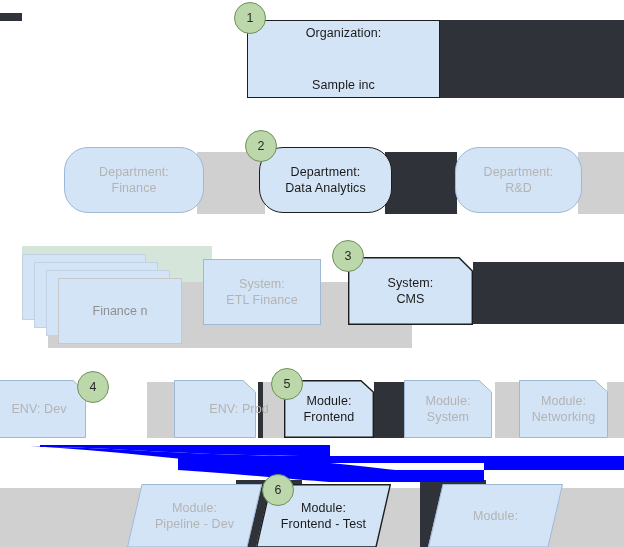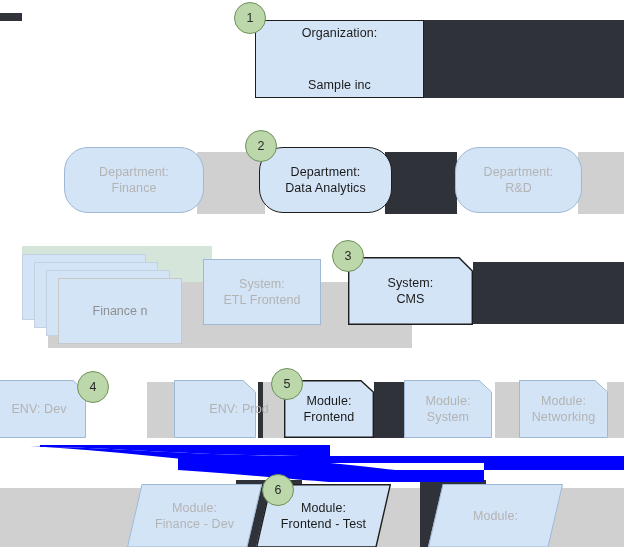--- a/index.html
+++ b/index.html
@@ -172,21 +172,21 @@
     <path d="M 40 7 C 120 7 180 16 330 16 L 330 5 L 40 5 Z" fill="#0000ff"></path>
     <path d="M 30 6 C 140 12 240 28 330 30 L 330 16 C 180 16 120 7 40 7 Z" fill="#0000ff"></path>
     <path d="M 178 30 L 330 30 L 330 16 L 178 16 Z" fill="#0000ff"></path>
     <path d="M 330 16 L 624 16 L 624 23 L 330 23 Z" fill="#0000ff"></path>
     <path d="M 178 30 C 250 35 300 40 330 42 L 330 30 Z" fill="#0000ff"></path>
     <path d="M 330 30 L 484 30 L 484 42 L 330 42 Z" fill="#0000ff"></path>
     <path d="M 330 23 C 400 30 440 36 484 38 L 484 30 L 330 30 Z" fill="#0000ff"></path>
     <path d="M 484 23 L 624 23 L 624 30 L 484 30 Z" fill="#0000ff"></path>
   </svg>
 
-  <div class="node active" style="left:255px; top:20px; width:169px; height:78px;gap:36px;">
+  <div class="node active" style="left:247px; top:20px; width:193px; height:78px;gap:36px;">
     <span class="ln">Organization:</span>
     <span class="ln">Sample inc</span>
   </div>
   <div class="badge" style="left:234px; top:2px;">1</div>
 
   <div class="node rounded" style="left:64px; top:147px; width:140px; height:66px;">
     <span class="ln">Department:</span>
     <span class="ln">Finance</span>
   </div>
 
@@ -209,21 +209,21 @@
   </div>
   <div class="stack-card" style="left:46px; top:270px; width:124px; height:66px; z-index:3;">
     <span>System A</span>
   </div>
   <div class="stack-card last" style="left:58px; top:278px; width:124px; height:66px; z-index:4;">
     <span>Finance n</span>
   </div>
 
   <div class="node" style="left:203px; top:259px; width:118px; height:66px;">
     <span class="ln">System:</span>
-    <span class="ln">ETL Frontend</span>
+    <span class="ln">ETL Finance</span>
   </div>
 
   <div class="node bevel active" style="left:348px; top:257px; width:125px; height:68px;">
     <div class="bevel-fill"></div>
     <svg class="bevel-stroke" viewBox="0 0 125 68" preserveAspectRatio="none">
       <path d="M0.7,0.7 L111,0.7 L124.3,14 L124.3,67.3 L0.7,67.3 Z" fill="none" stroke="#1d1d1d" stroke-width="1.4" vector-effect="non-scaling-stroke"></path>
     </svg>
     <div class="lbl">
       <span class="ln">System:</span>
       <span class="ln">CMS</span>
@@ -287,21 +287,21 @@
     </div>
   </div>
 
   <div class="node trap" style="left:127px; top:484px; width:135px; height:63px;">
     <div class="trap-fill"></div>
     <svg class="trap-stroke" viewBox="0 0 135 63" preserveAspectRatio="none">
       <path d="M15,0.5 L134.5,0.5 L120,63 L0.5,63 Z" fill="none" stroke="#9fb8d4" stroke-width="1" vector-effect="non-scaling-stroke"></path>
     </svg>
     <div class="lbl">
       <span class="ln">Module:</span>
-      <span class="ln">Finance - Dev</span>
+      <span class="ln">Pipeline - Dev</span>
     </div>
   </div>
 
   <div class="node trap active" style="left:256px; top:484px; width:135px; height:63px;">
     <div class="trap-fill"></div>
     <svg class="trap-stroke" viewBox="0 0 135 63" preserveAspectRatio="none">
       <path d="M15,0.7 L134.3,0.7 L120,63 L0.7,63 Z" fill="none" stroke="#1d1d1d" stroke-width="1.4" vector-effect="non-scaling-stroke"></path>
     </svg>
     <div class="lbl">
       <span class="ln">Module:</span>

